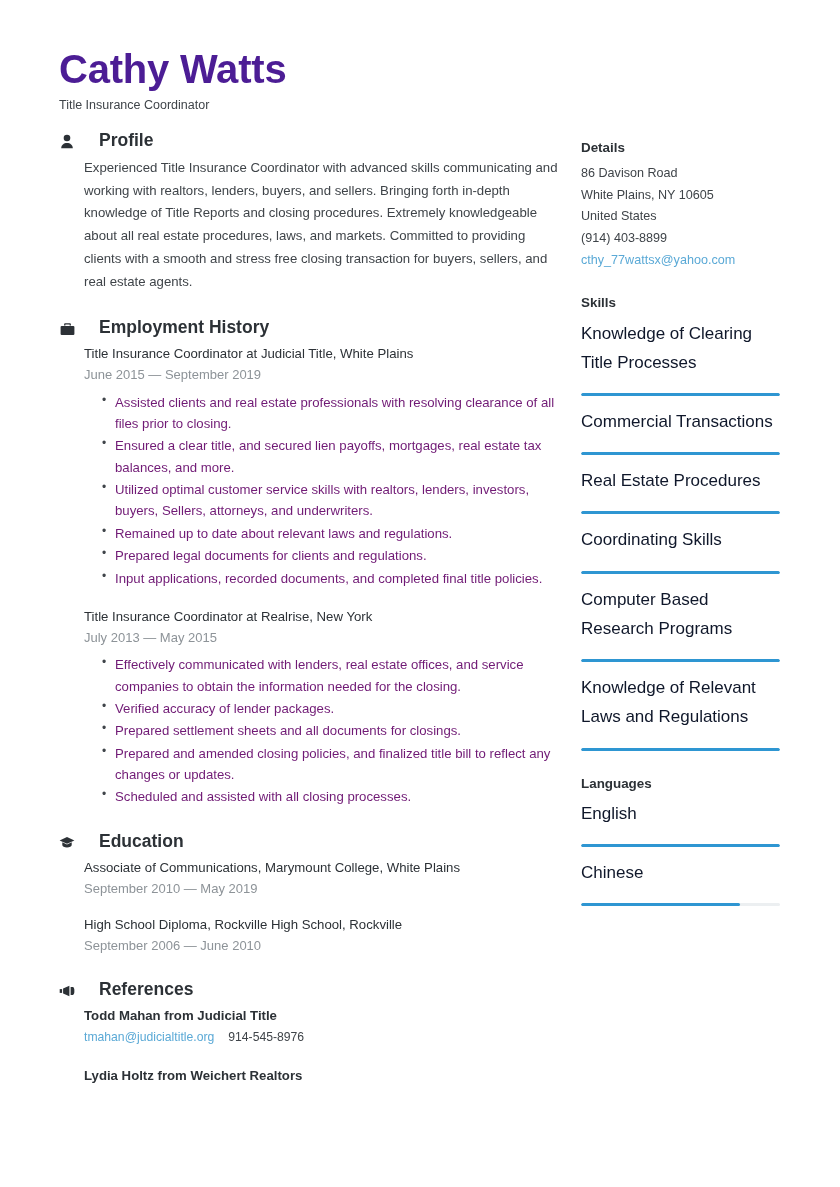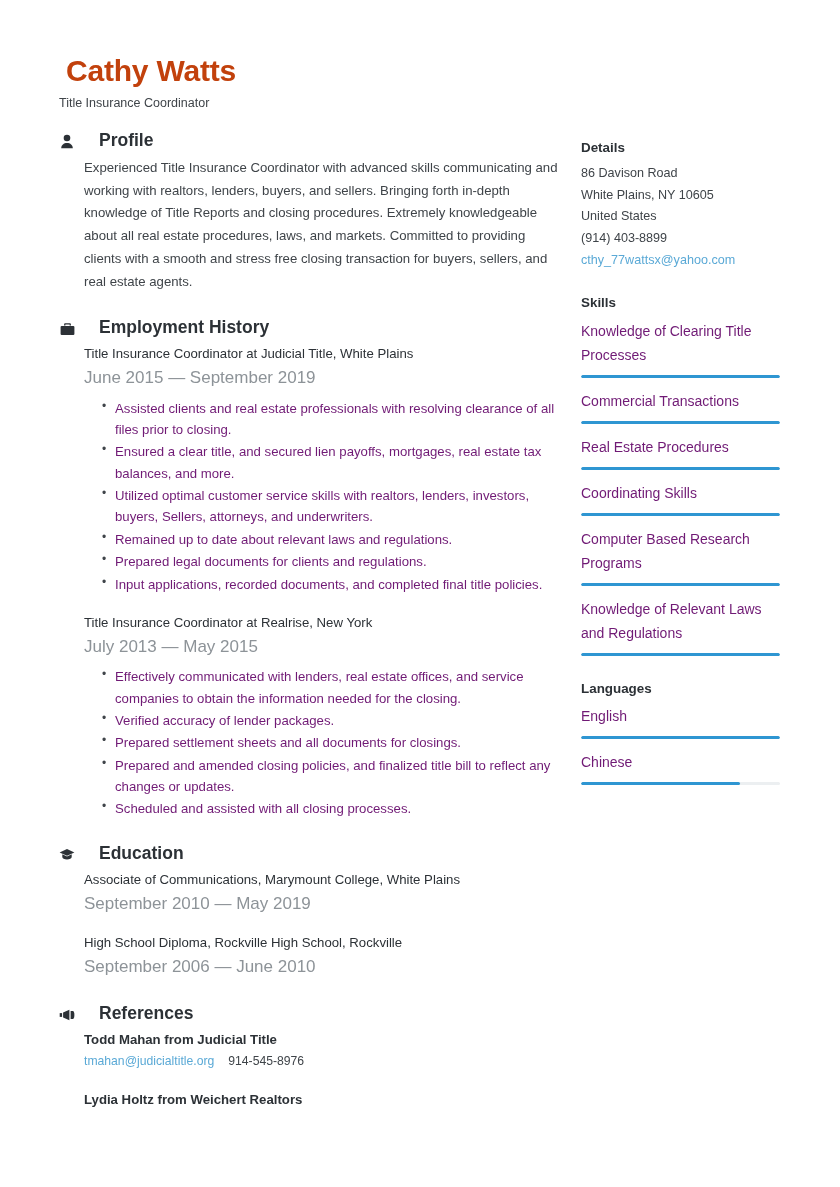--- a/index.html
+++ b/index.html
@@ -24,26 +24,26 @@
   }
 
   
   .header {
     position: absolute;
     left: 59px;
     top: 46px;
     width: 640px;
   }
   .full-name {
-    font-size: 30px;
+    font-size: 40px;
     font-weight: bold;
     letter-spacing: -0.2px;
-    color: #c2410c;
+    color: #4c1d95;
     line-height: 1.18;
-    margin: 7px;
+    margin: 0;
   }
   .job-title {
     font-size: 12.5px;
     color: #3f4449;
     margin-top: 4px;
     line-height: 1.3;
   }
 
   
   .left-col {
@@ -97,21 +97,21 @@
   
   .entry { margin-bottom: 0; }
   .entry + .entry { margin-top: 18px; }
   .entry-title {
     font-size: 13.2px;
     font-weight: normal;
     color: #2c3136;
     line-height: 1.5;
   }
   .entry-date {
-    font-size: 17px;
+    font-size: 13px;
     color: #8d9398;
     line-height: 1.5;
     margin-top: 1px;
   }
   .bullets {
     margin: 7px 0 0 0;
     padding-left: 31px;
     list-style: none;
   }
   .bullets li {
@@ -162,24 +162,24 @@
     line-height: 1.5;
   }
   .detail-line {
     font-size: 12.6px;
     line-height: 1.72;
     color: #3f4449;
   }
 
   .skill-item { margin-bottom: 0; }
   .skill-label {
-    font-size: 14px;
+    font-size: 17px;
     line-height: 1.72;
-    color: #701a75;
-    padding-bottom: 8px;
+    color: #0f172a;
+    padding-bottom: 16px;
   }
   .bar-track {
     position: relative;
     width: 199px;
     height: 3px;
     background: #eceff1;
     border-radius: 2px;
     margin-bottom: 11px;
     overflow: hidden;
   }

